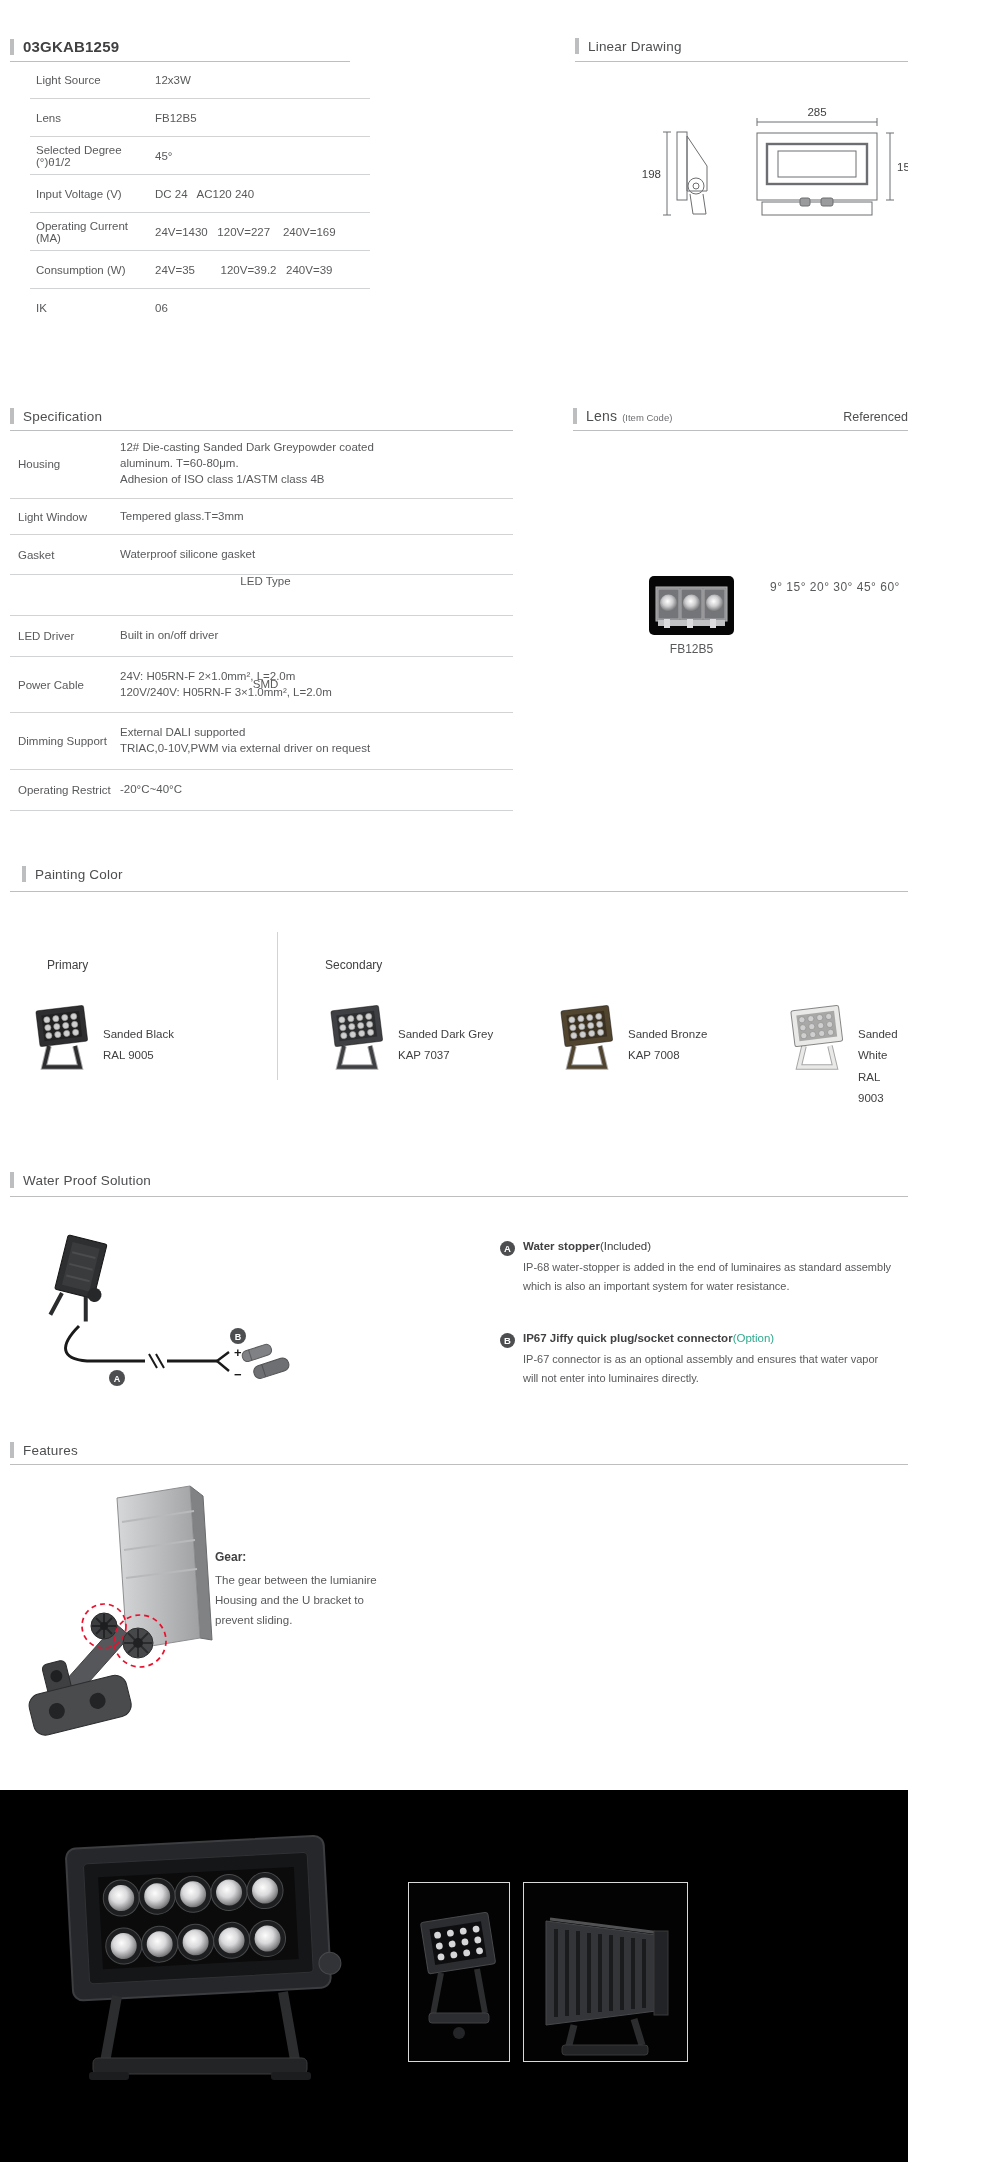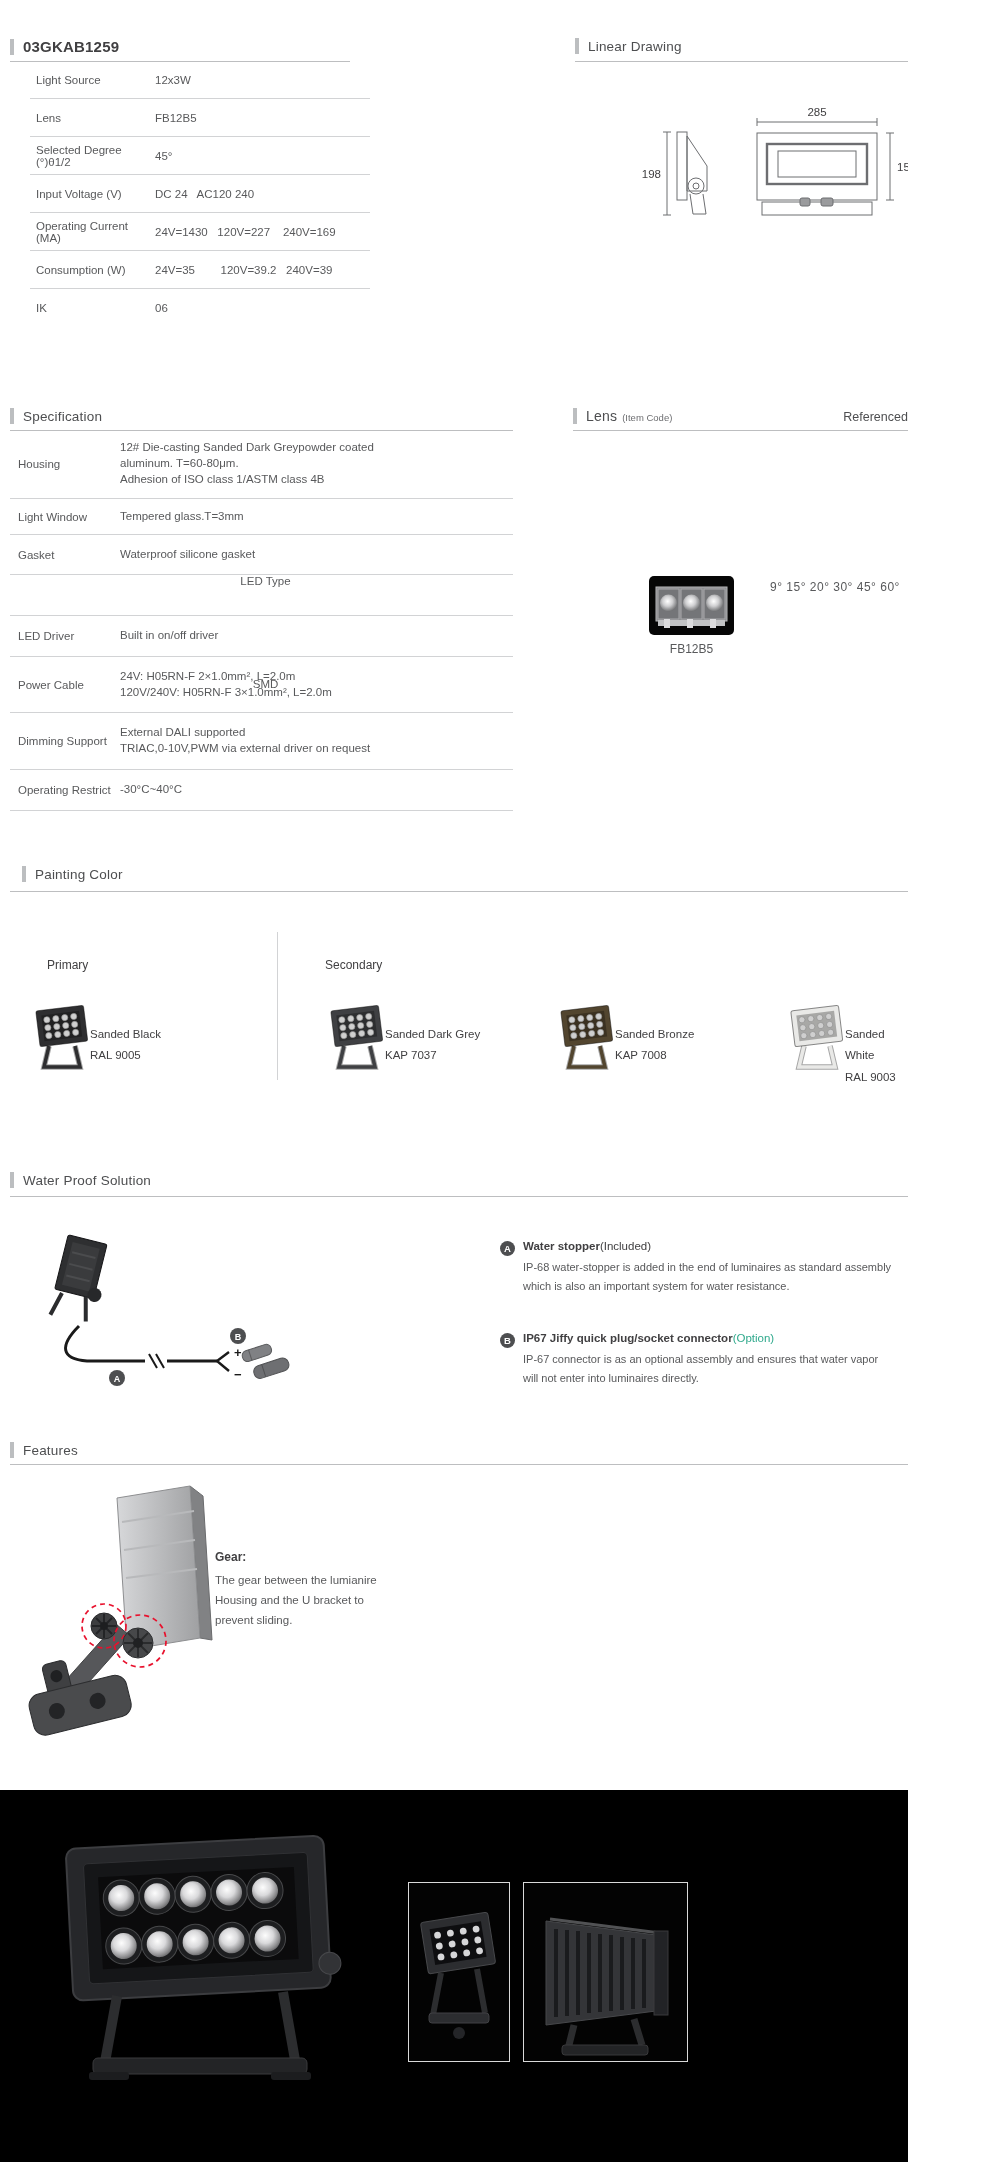--- a/index.html
+++ b/index.html
@@ -27,21 +27,21 @@
   .lens-note{font-size:9.5px;color:#6d6e71;margin-left:5px;margin-top:3px;}
   .lens-right-title{font-size:12.5px;color:#4d4e50;text-align:right;}
   .lens-photo{position:absolute;left:649px;top:576px;width:85px;height:59px;background:#060606;border-radius:5px;}
   .lens-caption{position:absolute;left:649px;top:642px;width:85px;text-align:center;font-size:12px;color:#58595b;}
   .degrees{position:absolute;left:770px;top:580px;font-size:12px;color:#58595b;letter-spacing:.5px;}
   
   .group-label{position:absolute;font-size:12px;color:#414042;}
   .vdivider{position:absolute;width:1px;background:#d2d3d5;}
   .swatch{position:absolute;top:1000px;display:flex;}
   .swatch svg{flex:0 0 auto;}
-  .swatch-labels{margin-top:24px;font-size:11.5px;color:#414042;line-height:1.85;}
+  .swatch-labels{margin-left:13px;margin-top:24px;font-size:11.5px;color:#414042;line-height:1.85;}
   .swatch-code{font-weight:400;}
   
   .wp-item{position:absolute;left:500px;width:500px;display:flex;}
   .badge{flex:0 0 15px;width:15px;height:15px;border-radius:50%;background:#4d4e50;color:#fff;
          font-size:9.5px;font-weight:bold;display:flex;align-items:center;justify-content:center;margin-top:1px;}
   .wp-body{margin-left:8px;}
   .wp-heading{font-size:11.5px;font-weight:bold;color:#414042;}
   .wp-suffix{font-weight:normal;color:#414042;}
   .wp-suffix.green{color:#2fa98c;}
   .wp-text{margin-top:6px;font-size:11px;color:#58595b;line-height:1.72;white-space:pre-line;}
@@ -172,21 +172,21 @@
       <span class="sval">24V: H05RN-F 2×1.0mm², L=2.0m
 120V/240V: H05RN-F 3×1.0mm², L=2.0m</span>
     </div>
     <div class="srow" style="height:56px;">
       <span class="slabel">Dimming Support</span>
       <span class="sval">External DALI supported
 TRIAC,0-10V,PWM via external driver on request</span>
     </div>
     <div class="srow" style="height:40px;">
       <span class="slabel">Operating Restrict</span>
-      <span class="sval">-30°C~40°C</span>
+      <span class="sval">-20°C~40°C</span>
     </div>
   </div>
 
   <div class="sec-head" style="left:573px;top:408px;align-items:baseline;">
     <span class="sec-bar" style="align-self:center;"></span>
     <span class="sec-title" style="font-size:14px;">Lens</span>
     <span class="lens-note">(Item Code)</span>
   </div>
   <div class="abs lens-right-title" style="left:700px;top:410px;width:290px;">Referenced Degree(°)θ1/2</div>
   <div class="rule" style="left:573px;top:430px;width:417px;"></div>

